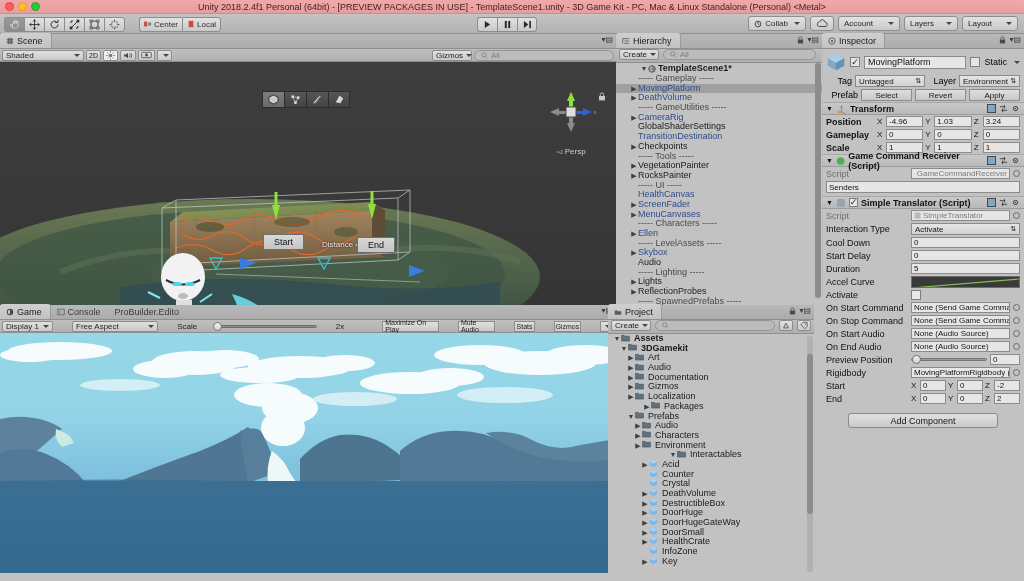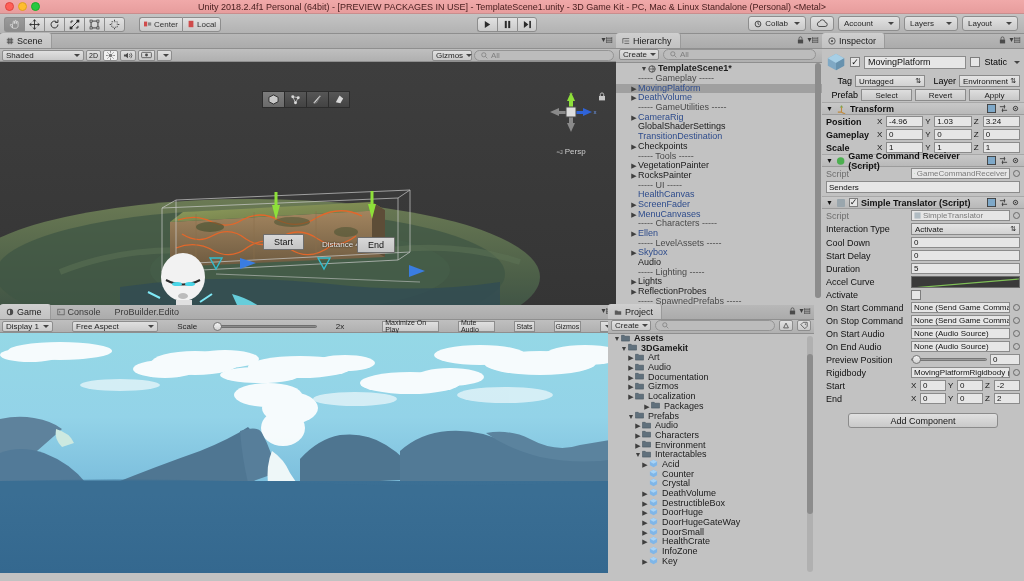--- a/index.html
+++ b/index.html
@@ -947,21 +947,21 @@
             <span>Characters</span>
           </div>
           <div class="trow" style="height: 9.7px; line-height: 9.7px;">
             <span style="display: inline-block; width: 24px;"></span>
             <span class="arw">▶</span>
             <span style="display: inline-block; width: 11px; margin-right: 2px;"><svg width="9" height="8" viewBox="0 0 10 9">
                 <path d="M0.5 1.5h3l1 1h5v5.5h-9z" fill="#60707c" stroke="#41505a" stroke-width="0.6"></path>
               </svg></span>
             <span>Environment</span>
           </div>
-          <div class="trow" style="height: 9.7px; line-height: 9.7px;">
+          <div class="trow" style="height: 9.7px; line-height: 9.7px; margin-left: 35px;">
             <span style="display: inline-block; width: 24px;"></span>
             <span class="arw">▼</span>
             <span style="display: inline-block; width: 11px; margin-right: 2px;"><svg width="9" height="8" viewBox="0 0 10 9">
                 <path d="M0.5 1.5h3l1 1h5v5.5h-9z" fill="#60707c" stroke="#41505a" stroke-width="0.6"></path>
               </svg></span>
             <span>Interactables</span>
           </div>
           <div class="trow" style="height: 9.7px; line-height: 9.7px;">
             <span style="display: inline-block; width: 31px;"></span>
             <span class="arw">▶</span>

